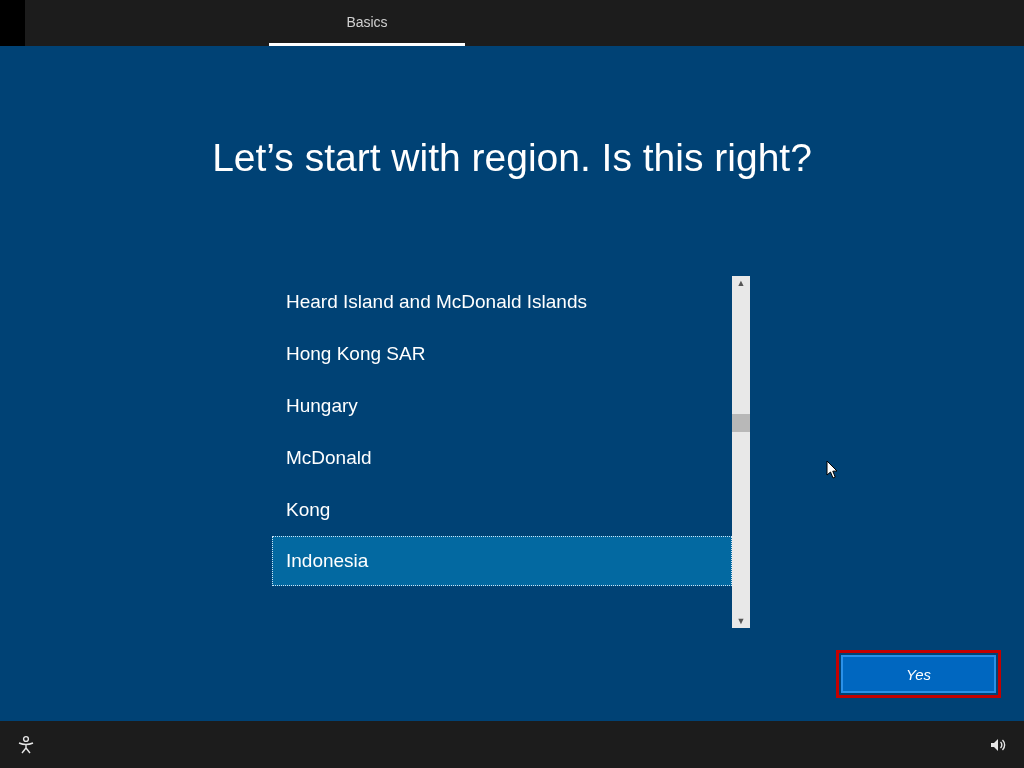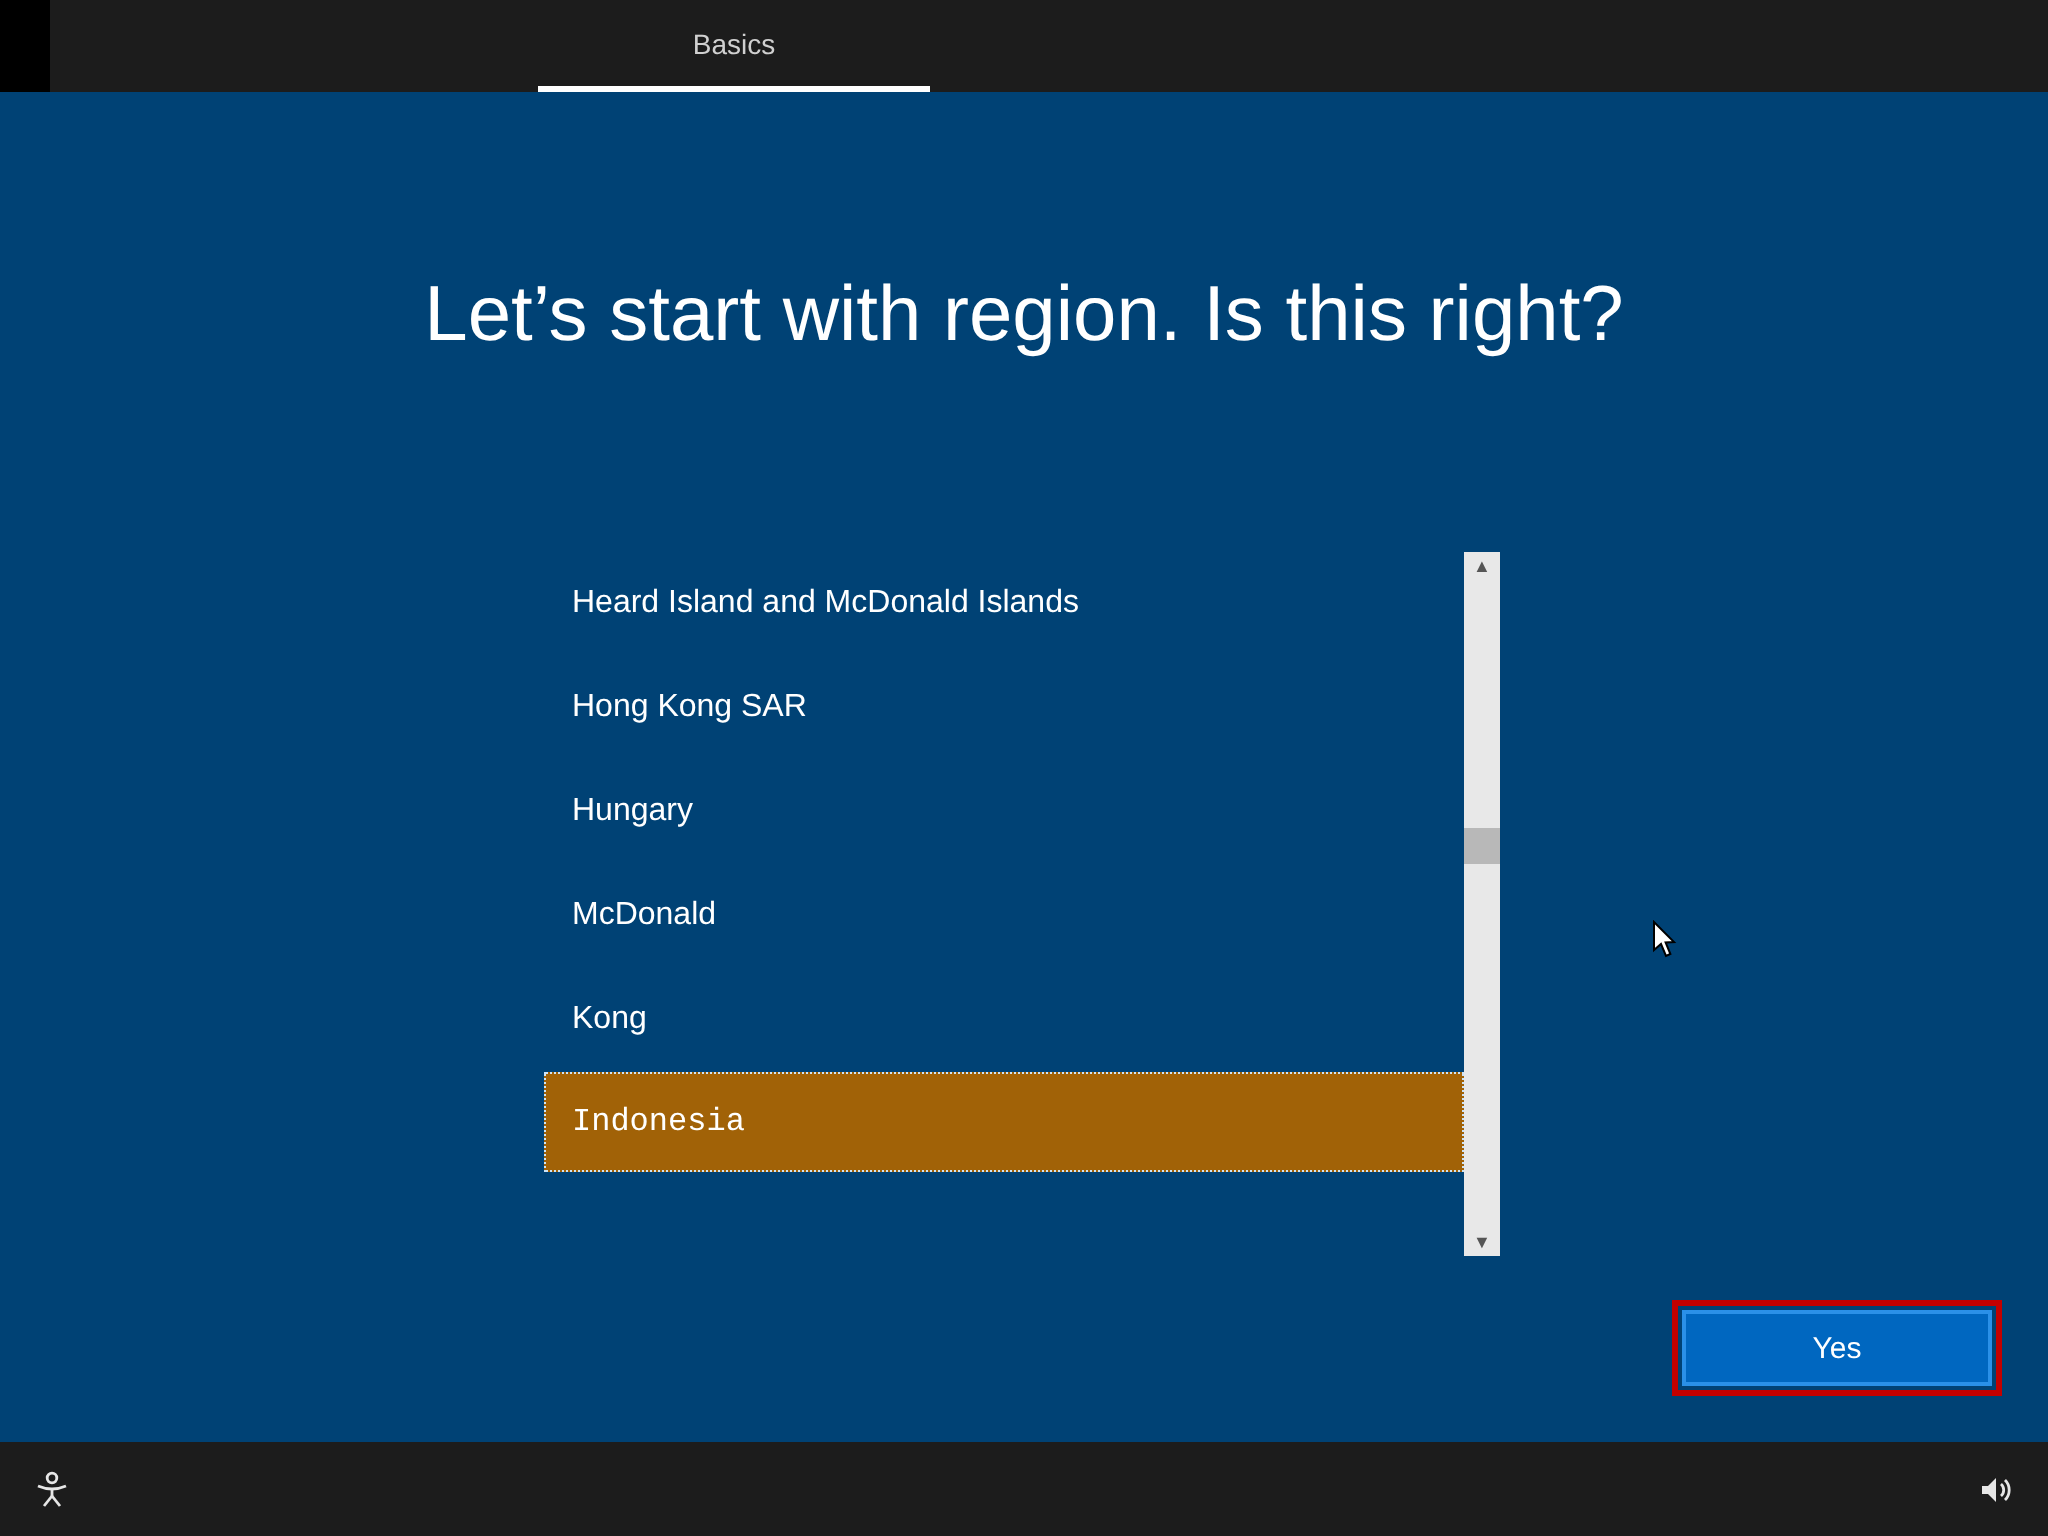--- a/index.html
+++ b/index.html
@@ -34,28 +34,27 @@
   
   .listwrap {
     position: absolute; top: 230px; left: 272px; width: 478px; height: 352px;
     display: flex;
   }
   .list {
     flex: 1 1 auto;
   }
   .item {
     height: 52px; display: flex; align-items: center;
-    padding-left: 14px; font-size: 16px; color: #fff;
+    padding-left: 14px; font-size: 19px; color: #fff;
     cursor: default;
   }
   .item.selected {
-    background: #a16207;
+    background: #0369a1;
     outline: 1px dotted #cfe4f6;
     outline-offset: -1px;
-    font-family: Liberation Mono, monospace;
   }
   .item.selected.last { height: 50px; }
 
   .scrollbar {
     width: 18px; background: #e8e8e8; position: relative;
   }
   .scrollbar .arrow {
     position: absolute; left: 0; right: 0; height: 14px;
     display: flex; align-items: center; justify-content: center;
     color: #555; font-size: 9px; user-select: none;
@@ -71,21 +70,21 @@
   .yes-outline {
     position: absolute; left: 836px; width: 165px; height: 48px;
     top: 604px;
     border: 3px solid #c40000;
     display: flex; align-items: center; justify-content: center;
   }
   .yes-btn {
     width: 155px; height: 38px; background: #0067c0;
     border: 2px solid #2a90e8;
     display: flex; align-items: center; justify-content: center;
-    color: #fff; font-size: 15px;
+    color: #fff; font-size: 15px; font-style: italic;
   }
 
   
   .bottombar {
     position: absolute; left: 0; right: 0; bottom: 0; height: 47px;
     background: #1c1c1c;
     display: flex; align-items: center; justify-content: space-between;
     padding: 0 14px;
   }
   .icon-btn { color: #e6e6e6; display: flex; align-items: center; justify-content: center; width: 24px; height: 24px; }

